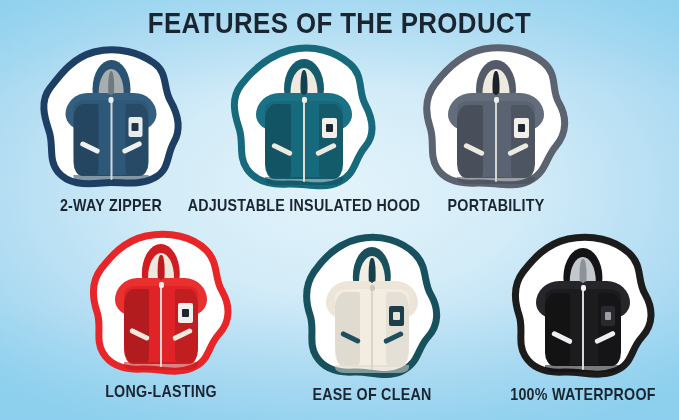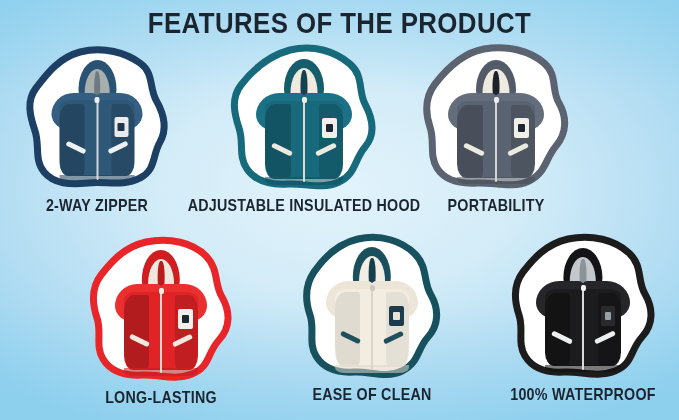--- a/index.html
+++ b/index.html
@@ -111,21 +111,21 @@
 </style>
 </head>
 <body>
 
 <div id="stage">
 
   <div class="title">FEATURES OF THE PRODUCT</div>
 
   <div class="grid">
 
-    <div class="cell" style="left:22px;top:44px;width:150px;height:148px;">
+    <div class="cell" style="left:36px;top:44px;width:150px;height:148px;">
       <div class="blobwrap">
         <svg viewBox="0 0 150 148" preserveAspectRatio="none" aria-hidden="true">
           <path d="M58,8 C82,2 104,9 118,19 C132,29 127,43 134,56 C142,70 146,84 138,98
                C130,112 134,126 118,134 C101,143 84,137 66,139 C48,141 32,140 22,128
                C12,116 18,101 13,87 C8,72 4,57 14,44 C24,31 36,14 58,8 Z" fill="#ffffff" stroke="#1d3f63" stroke-width="7" stroke-linejoin="round"></path>
         </svg>
       </div>
       <div class="jkt" style="width:95px;height:122px;margin-top:3px;">
         <div class="part hoodOuter" style="background:#2a5272;"></div>
         <div class="part hoodInner" style="background:#a7aeb0;"></div>
@@ -198,21 +198,21 @@
         <div class="part zipPull" style="background:#f2eee4;"></div>
         <div class="part pocketL" style="background:#eceadf;"></div>
         <div class="part pocketR" style="background:#eceadf;"></div>
         <div class="part patch" style="background:#f2f0e9;">
           <div class="patchMark" style="background:#1b2833;"></div>
         </div>
       </div>
       <div class="label" style="top:152px;">ADJUSTABLE INSULATED HOOD</div>
     </div>
 
-    <div class="cell" style="left:86px;top:236px;width:150px;height:148px;text-decoration:underline;">
+    <div class="cell" style="left:86px;top:230px;width:150px;height:148px;text-decoration:underline;">
       <div class="blobwrap">
         <svg viewBox="0 0 150 148" preserveAspectRatio="none" aria-hidden="true">
           <path d="M60,6 C84,1 107,7 120,20 C133,33 128,48 136,61 C144,75 145,91 133,104
                C121,117 124,131 106,138 C88,145 72,138 56,139 C40,140 25,136 17,123
                C9,110 16,96 11,82 C6,67 5,52 15,39 C25,26 38,11 60,6 Z" fill="#ffffff" stroke="#e8262a" stroke-width="7" stroke-linejoin="round"></path>
         </svg>
       </div>
       <div class="jkt" style="width:96px;height:126px;margin-top:3px;">
         <div class="part hoodOuter" style="background:#d01d22;"></div>
         <div class="part hoodInner" style="background:#efe8dc;"></div>

